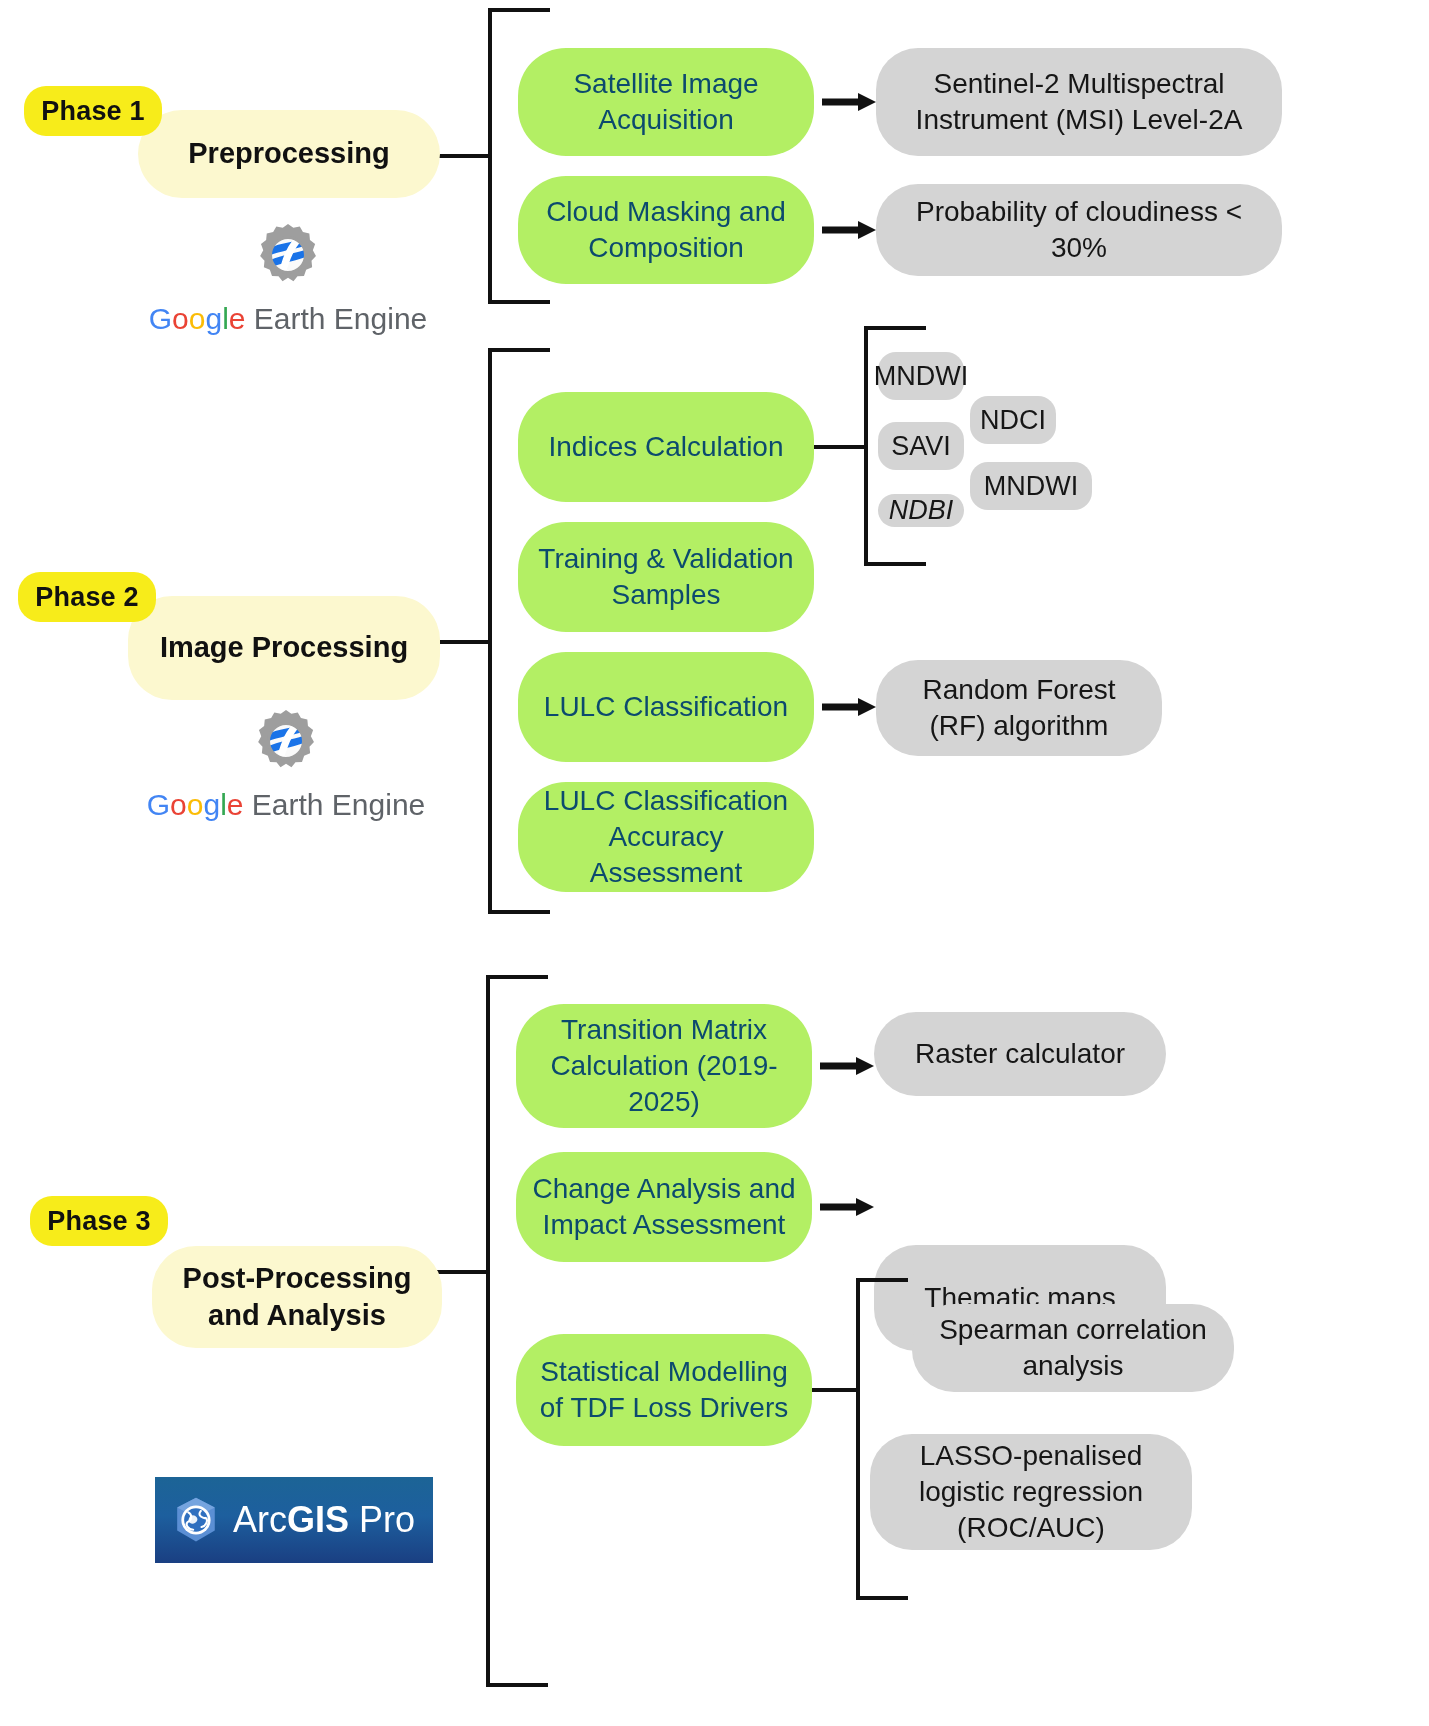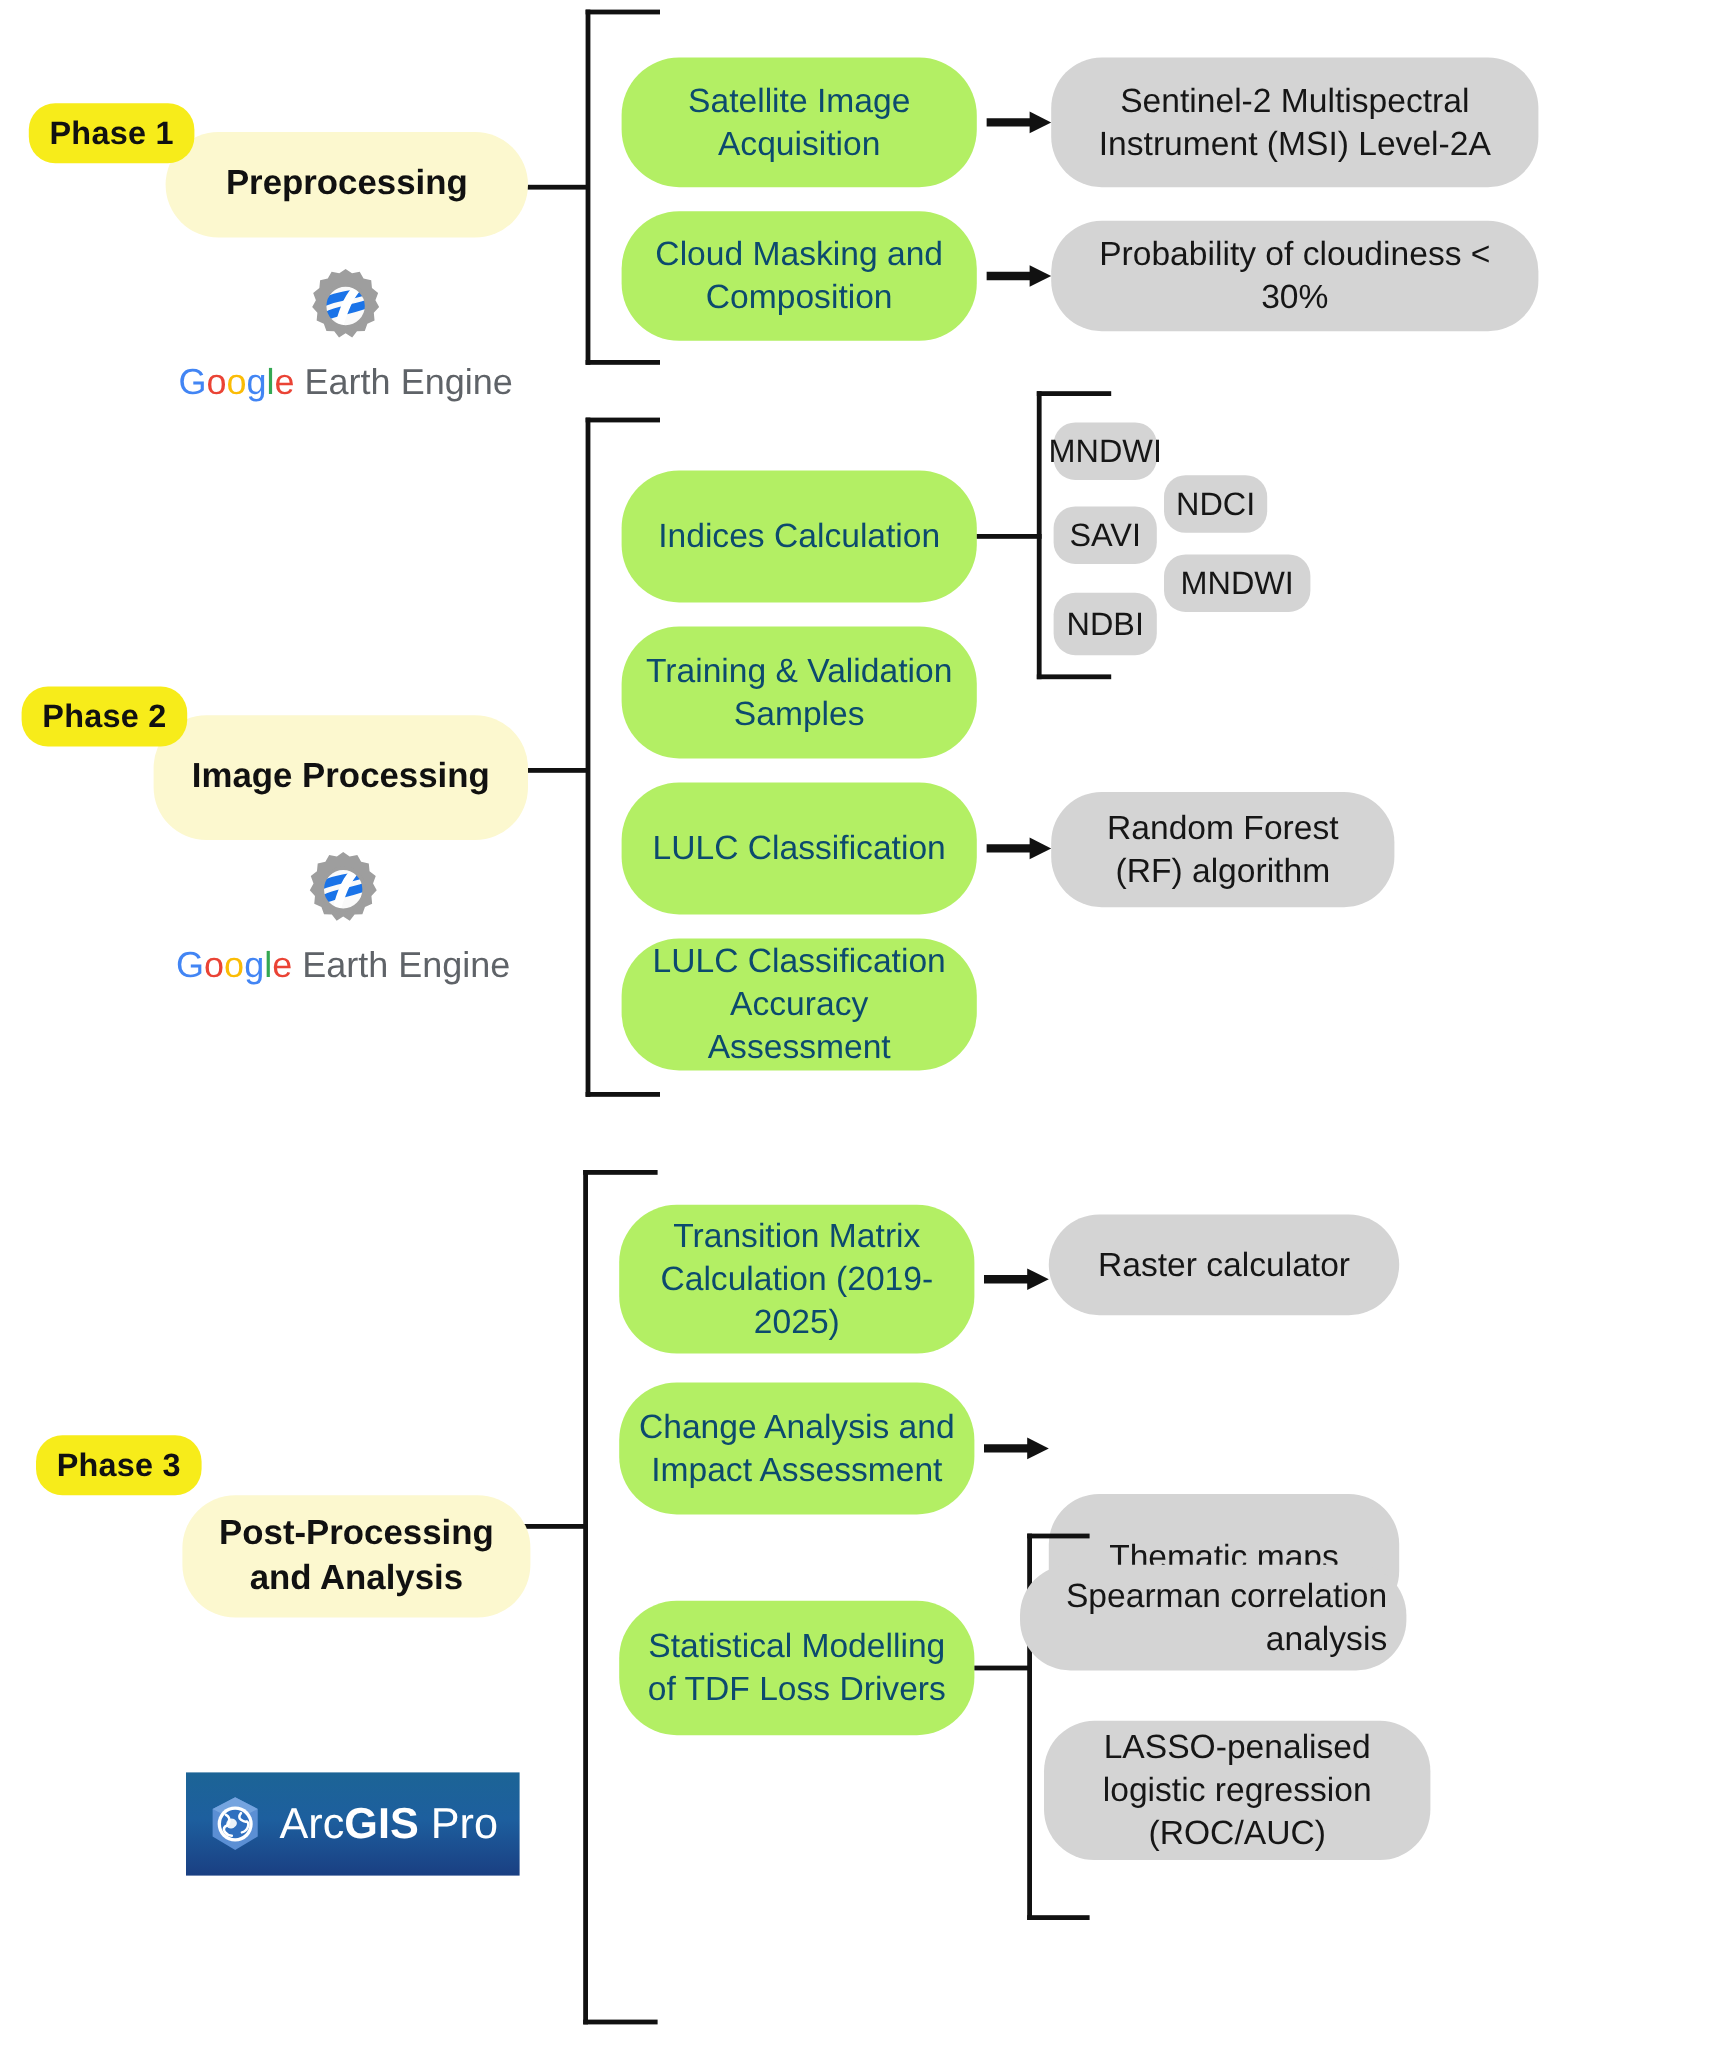--- a/index.html
+++ b/index.html
@@ -214,21 +214,21 @@
 
 <div class="hline" style="left:814px; top:445px; width:54px;"></div>
 <div class="hline" style="left:864px; top:326px; width:62px;"></div>
 <div class="vline" style="left:864px; top:326px; height:240px;"></div>
 <div class="hline" style="left:864px; top:562px; width:62px;"></div>
 
 <div class="node pill" style="left:878px; top:352px; width:86px; height:48px;">MNDWI</div>
 <div class="node pill" style="left:970px; top:396px; width:86px; height:48px;">NDCI</div>
 <div class="node pill" style="left:878px; top:422px; width:86px; height:48px;">SAVI</div>
 <div class="node pill" style="left:970px; top:462px; width:122px; height:48px;">MNDWI</div>
-<div class="node pill" style="left:878px; top:494px; width:86px; height:52px;">NDBI</div>
+<div class="node pill" style="left:878px; top:494px; width:86px; height:33px;font-style:italic;">NDBI</div>
 
 <div class="node green-node" style="left:518px; top:522px; width:296px; height:110px;">Training &amp; Validation Samples</div>
 
 <div class="node green-node" style="left:518px; top:652px; width:296px; height:110px;">LULC Classification</div>
 <div class="arrow" style="left:822px; top:695px; width:56px;">
   <svg width="56" height="24" viewBox="0 0 56 24">
     <path d="M0 12 H38" stroke="#111" stroke-width="7" fill="none"></path>
     <path d="M36 3 L54 12 L36 21 Z" fill="#111"></path>
   </svg>
 </div>
@@ -277,14 +277,14 @@
 </div>
 <div class="node gray-node" style="left:874px; top:1205px; width:292px; height:106px;margin-top:40px;">Thematic maps</div>
 
 <div class="node green-node" style="left:516px; top:1334px; width:296px; height:112px;">Statistical Modelling of TDF Loss Drivers</div>
 
 <div class="hline" style="left:812px; top:1388px; width:48px;"></div>
 <div class="hline" style="left:856px; top:1278px; width:52px;"></div>
 <div class="vline" style="left:856px; top:1278px; height:322px;"></div>
 <div class="hline" style="left:856px; top:1596px; width:52px;"></div>
 
-<div class="node gray-node" style="left:850px; top:1304px; width:322px; height:88px;text-align:right;">Spearman correlation analysis</div>
+<div class="node gray-node" style="left:912px; top:1304px; width:322px; height:88px;">Spearman correlation analysis</div>
 <div class="node gray-node" style="left:870px; top:1434px; width:322px; height:116px;">LASSO-penalised logistic regression (ROC/AUC)</div>
 
 </body></html>

